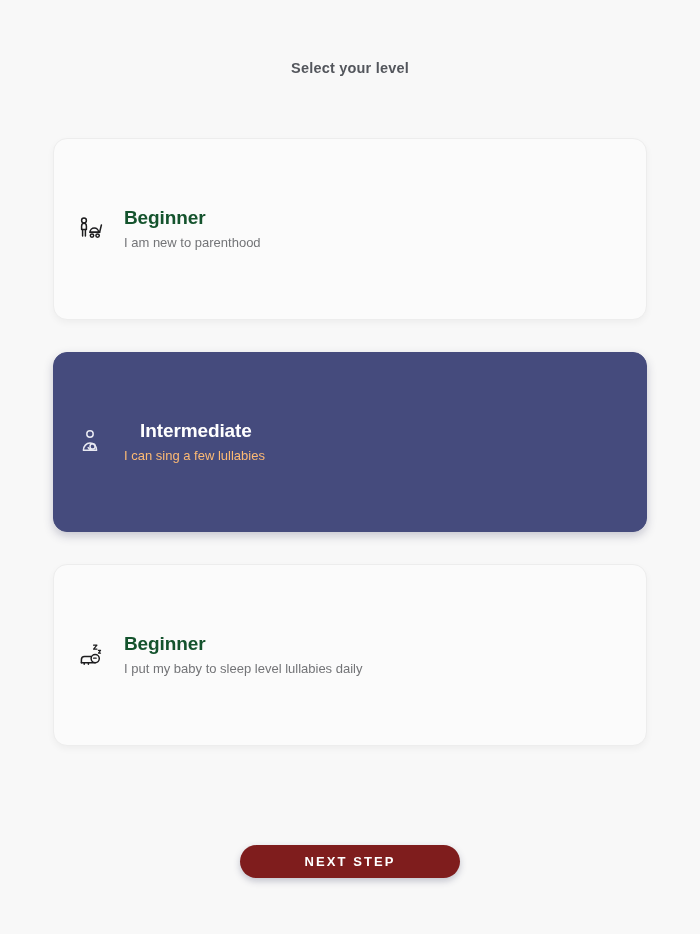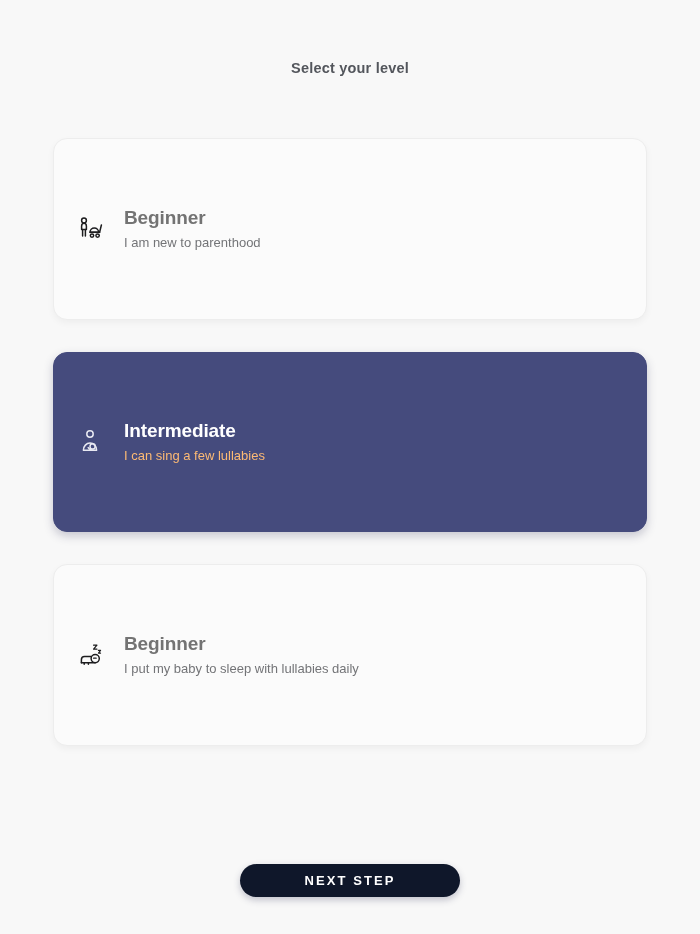--- a/index.html
+++ b/index.html
@@ -80,45 +80,45 @@
   }
   .card.selected .card-icon { color: #e8e9f2; }
 
   .card-icon svg { display: block; }
 
   .card-text { margin-left: 16px; }
 
   .card-title {
     font-size: 19px;
     font-weight: 700;
-    color: #737373;
+    color: #14532d;
     line-height: 1.25;
     letter-spacing: -0.1px;
   }
-  .card.selected .card-title { color: #ffffff; }
+  .card.selected .card-title { color: #ffffff; margin-left: 16px; }
 
   .card-sub {
     margin-top: 6px;
     font-size: 13px;
     font-weight: 400;
     color: #737477;
     line-height: 1.3;
   }
   .card.selected .card-sub { color: #fdba74; }
 
   
   .next-button {
     position: absolute;
     left: 240px;
-    top: 864px;
+    top: 845px;
     width: 220px;
     height: 33px;
     border: none;
     border-radius: 17px;
-    background: #0f172a;
+    background: #7f1d1d;
     color: #ffffff;
     font-family: "Liberation Sans", sans-serif;
     font-size: 13px;
     font-weight: 700;
     letter-spacing: 2.1px;
     cursor: pointer;
     box-shadow: 0 3px 7px rgba(50,53,90,0.28);
   }
 </style>
 </head>
@@ -176,21 +176,21 @@
             <path d="M23.4 11.4h2.2l-2.2 2.7h2.2" stroke-width="1.1"></path>
             <circle cx="20.2" cy="19.6" r="4.1"></circle>
             <path d="M6.4 23.8v-3.1c0-1.7 1.4-3.1 3.1-3.1h6.7"></path>
             <path d="M6.4 23.8h13.8"></path>
             <path d="M9.2 23.8v1.4M13.4 23.8v1.4"></path>
             <path d="M18.6 19.2h2.6" stroke-width="1.2"></path>
           </svg>
         </span>
         <div class="card-text">
           <div class="card-title">Beginner</div>
-          <div class="card-sub">I put my baby to sleep with lullabies daily</div>
+          <div class="card-sub">I put my baby to sleep level lullabies daily</div>
         </div>
       </div>
     </div>
 
   </div>
 
   <button class="next-button">NEXT STEP</button>
 
 </div>
 

